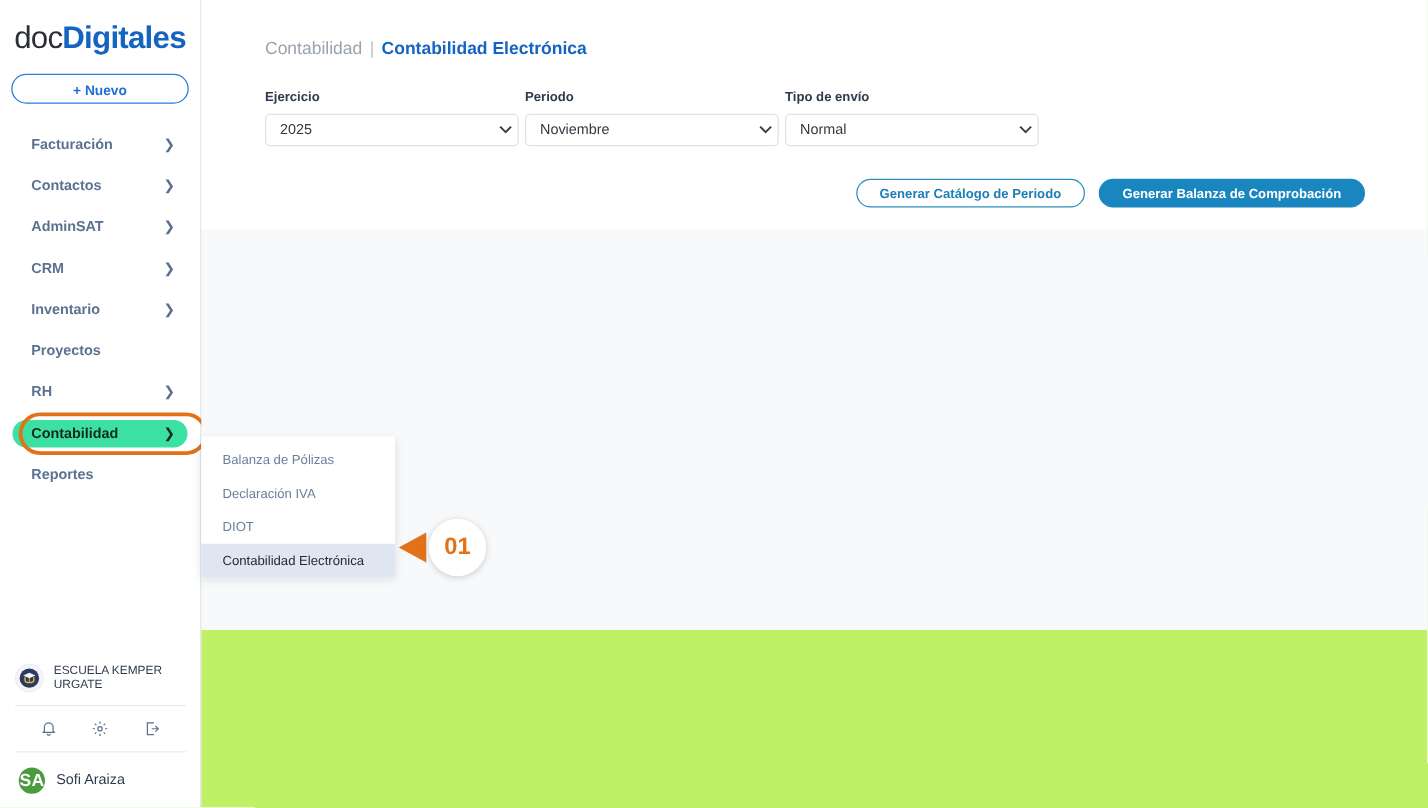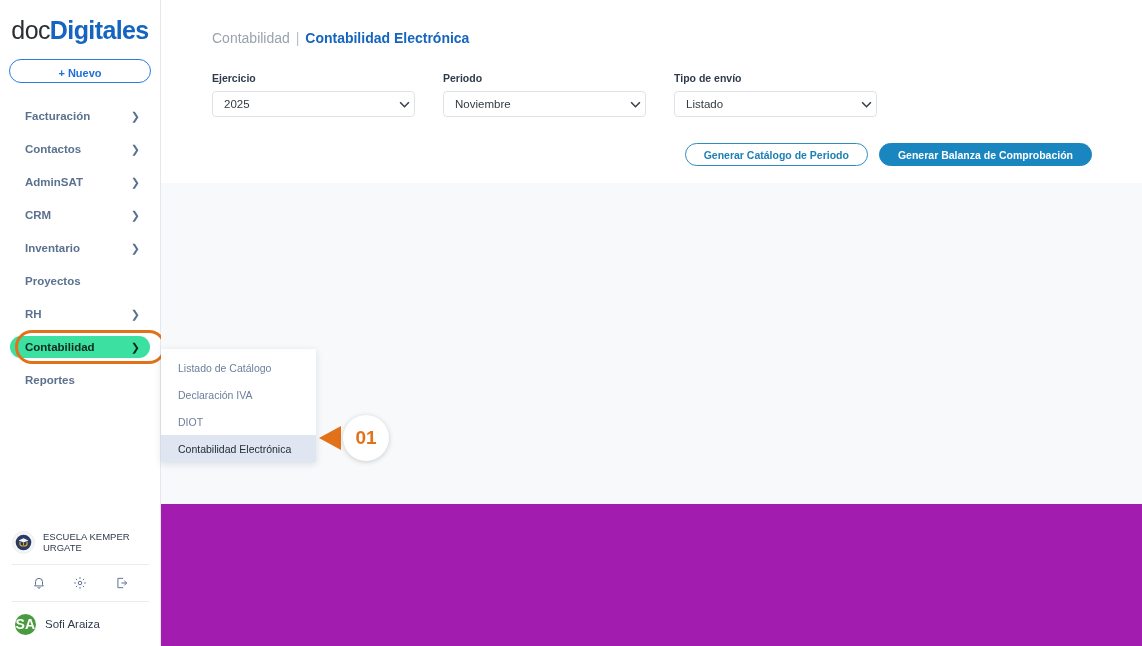--- a/index.html
+++ b/index.html
@@ -2,21 +2,21 @@
 <html><head>
 <meta charset="utf-8">
 <style>
   * { box-sizing: border-box; margin: 0; padding: 0; }
   html, body {
     width: 1142px; height: 646px;
     font-family: "Liberation Sans", sans-serif;
     background: #ffffff;
     overflow: hidden;
   }
-  #app { position: relative; width: 1142px; height: 646px; display: flex; background:#a21caf; }
+  #app { position: relative; width: 1142px; height: 646px; display: flex; background:#bef264; }
 
   
   #sidebar {
     width: 161px; height: 646px;
     background: #ffffff;
     border-right: 1px solid #e3e8ee;
     position: relative;
     flex: 0 0 161px;
   }
   .logo {
@@ -125,21 +125,21 @@
     padding: 30px 0 0 51px;
     font-size: 14px;
     white-space: nowrap;
   }
   .bc-parent { color: #9aa3ad; font-weight: 400; }
   .bc-sep { color: #b9c0c7; font-weight: 400; margin: 0 2px; }
   .bc-current { color: #1565c0; font-weight: 700; }
 
   .filters {
     display: flex;
-    gap: 28px;
+    gap: 5px;
     padding: 26px 0 0 51px;
   }
   .field { width: 203px; }
   .field-label {
     font-size: 10.5px; font-weight: 700; color: #2f3b4d;
     margin-bottom: 7px; white-space: nowrap;
   }
   .select-box {
     height: 26px; border: 1px solid #dfe3e8; border-radius: 4px;
     background: #fff; display: flex; align-items: center;
@@ -349,42 +349,42 @@
               <svg width="11" height="7" viewBox="0 0 12 8" fill="none" stroke="#394049" stroke-width="1.8">
                   <path d="M1 1.5 L6 6.5 L11 1.5"></path>
                 </svg>
             </span>
           </div>
         </div>
 
         <div class="field">
           <div class="field-label">Tipo de envío</div>
           <div class="select-box">
-            <span class="select-val">Listado</span>
+            <span class="select-val">Normal</span>
             <span class="sel-chev">
               <svg width="11" height="7" viewBox="0 0 12 8" fill="none" stroke="#394049" stroke-width="1.8">
                   <path d="M1 1.5 L6 6.5 L11 1.5"></path>
                 </svg>
             </span>
           </div>
         </div>
 
       </div>
 
       <div class="actions">
         <button class="btn-outline">Generar Catálogo de Periodo</button>
         <button class="btn-filled">Generar Balanza de Comprobación</button>
       </div>
 
     </div>
 
   </section>
 
   <div id="submenu">
-    <div class="sub-item">Listado de Catálogo</div>
+    <div class="sub-item">Balanza de Pólizas</div>
     <div class="sub-item">Declaración IVA</div>
     <div class="sub-item">DIOT</div>
     <div class="sub-item selected">Contabilidad Electrónica</div>
   </div>
 
   <div id="anno">
     <span class="anno-tri"></span>
     <span class="anno-circle">01</span>
   </div>
 

